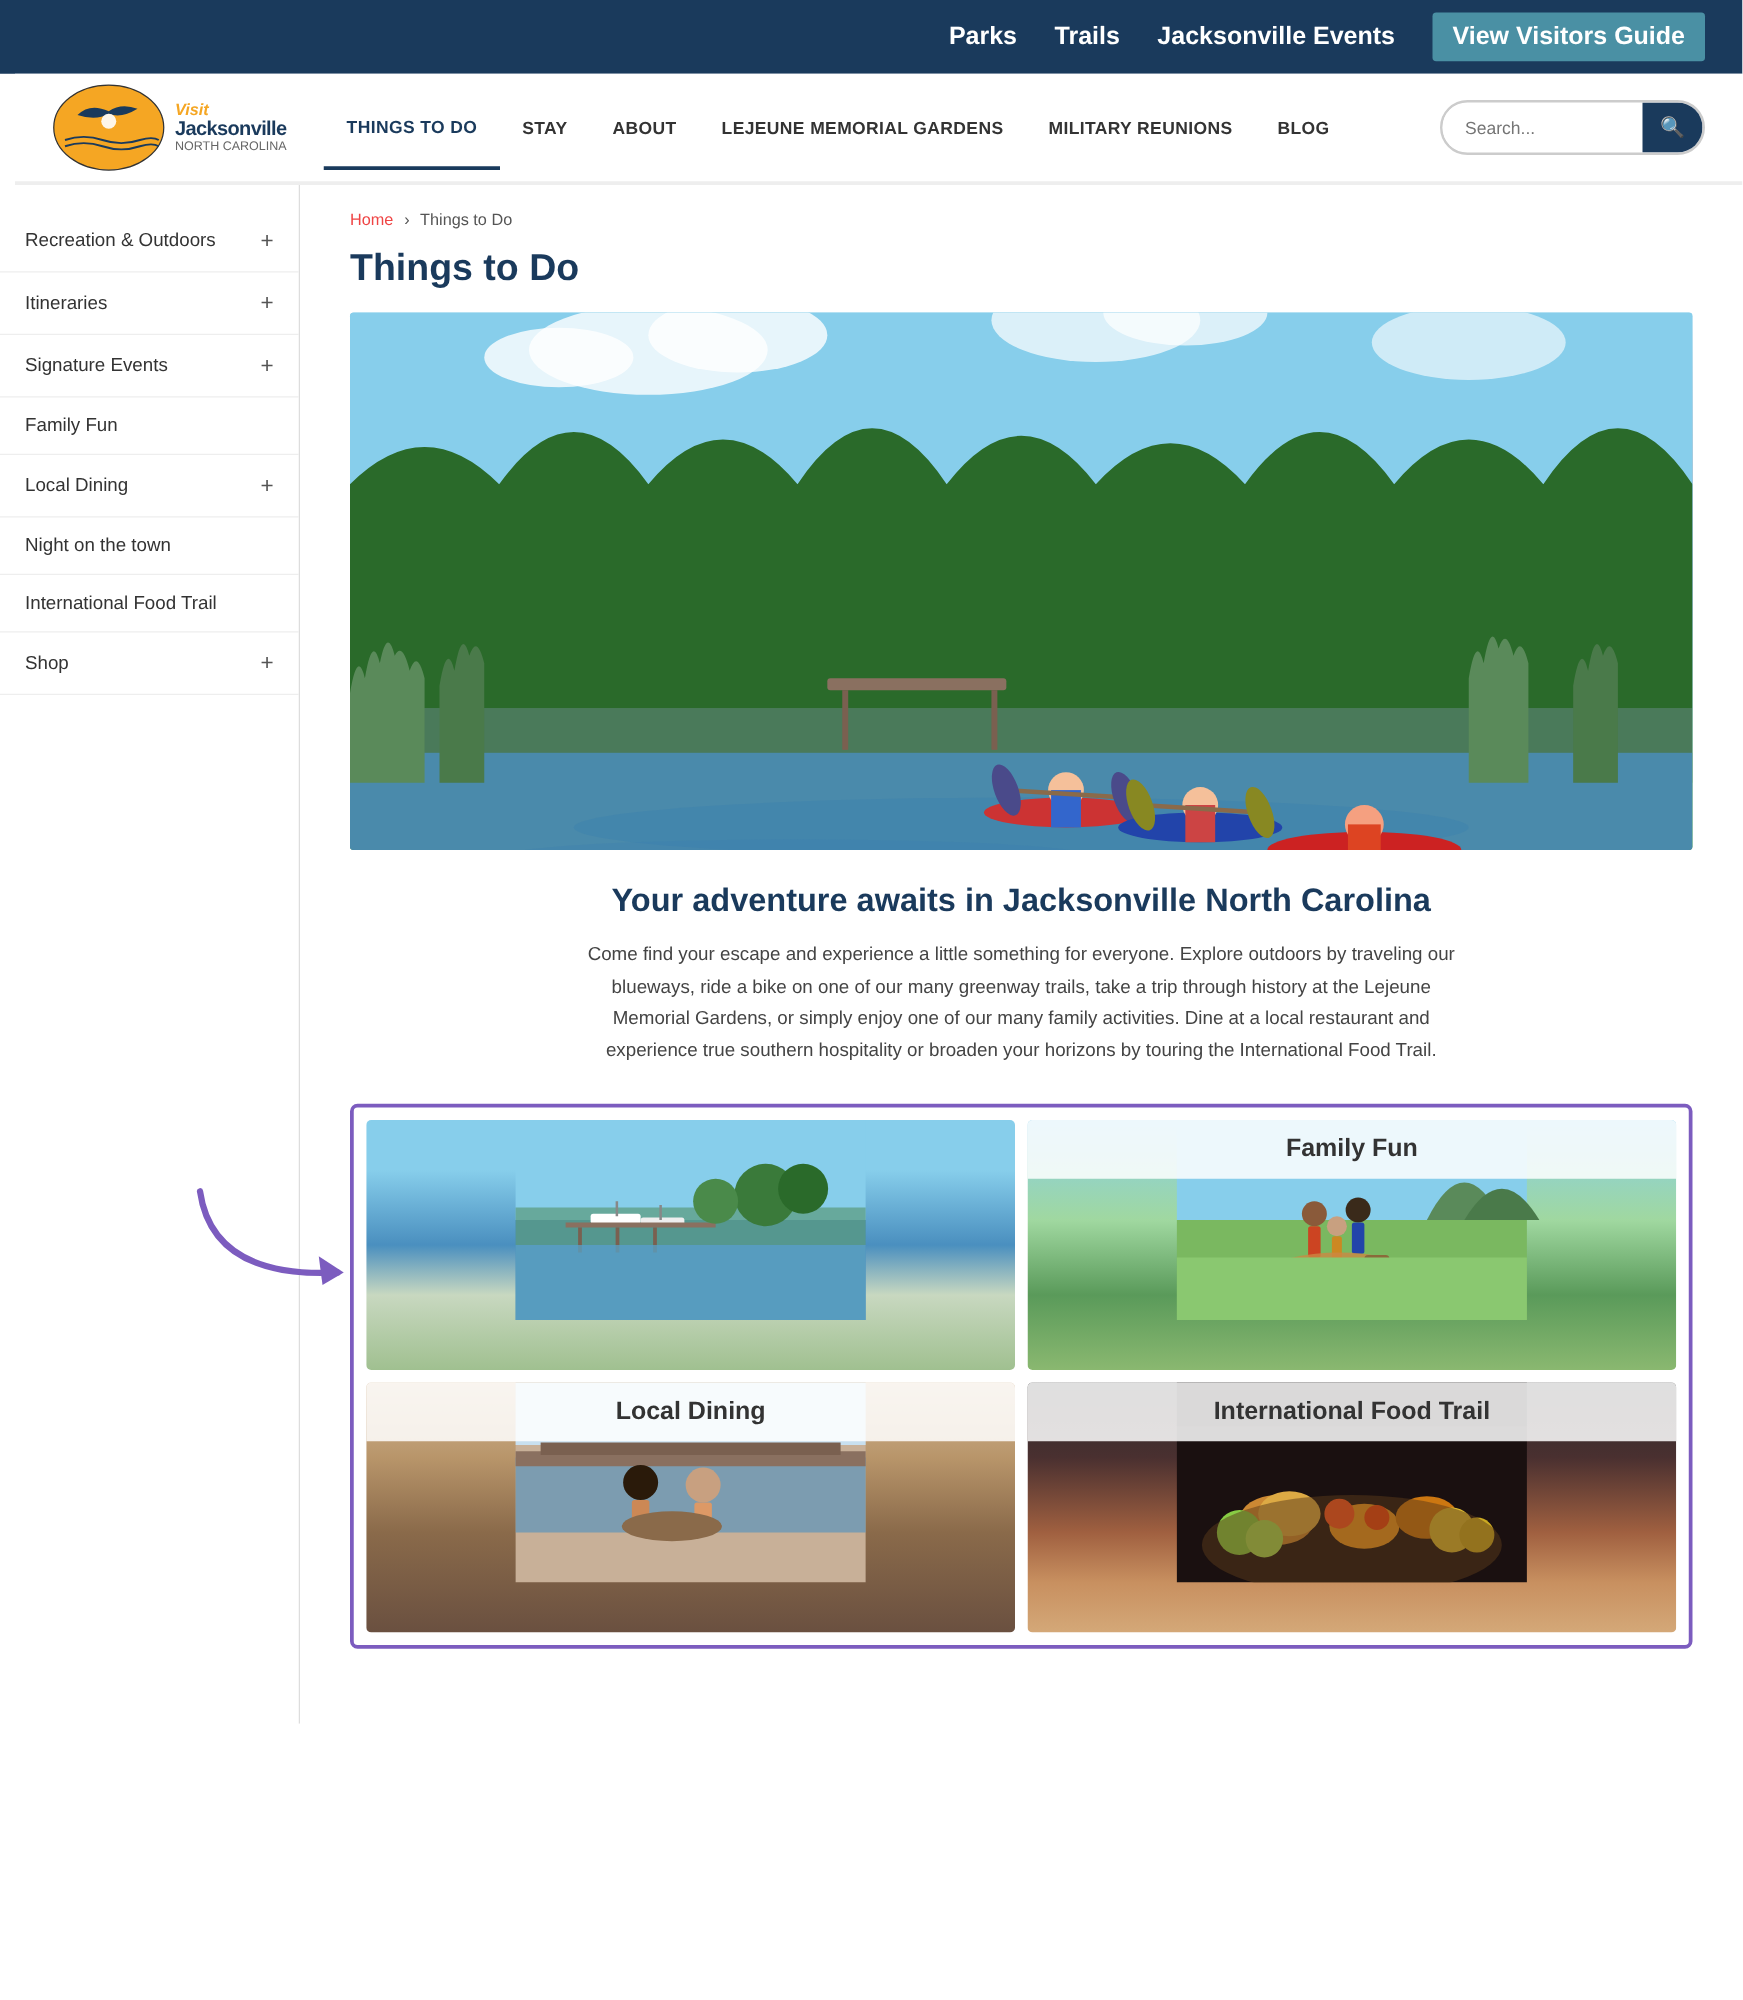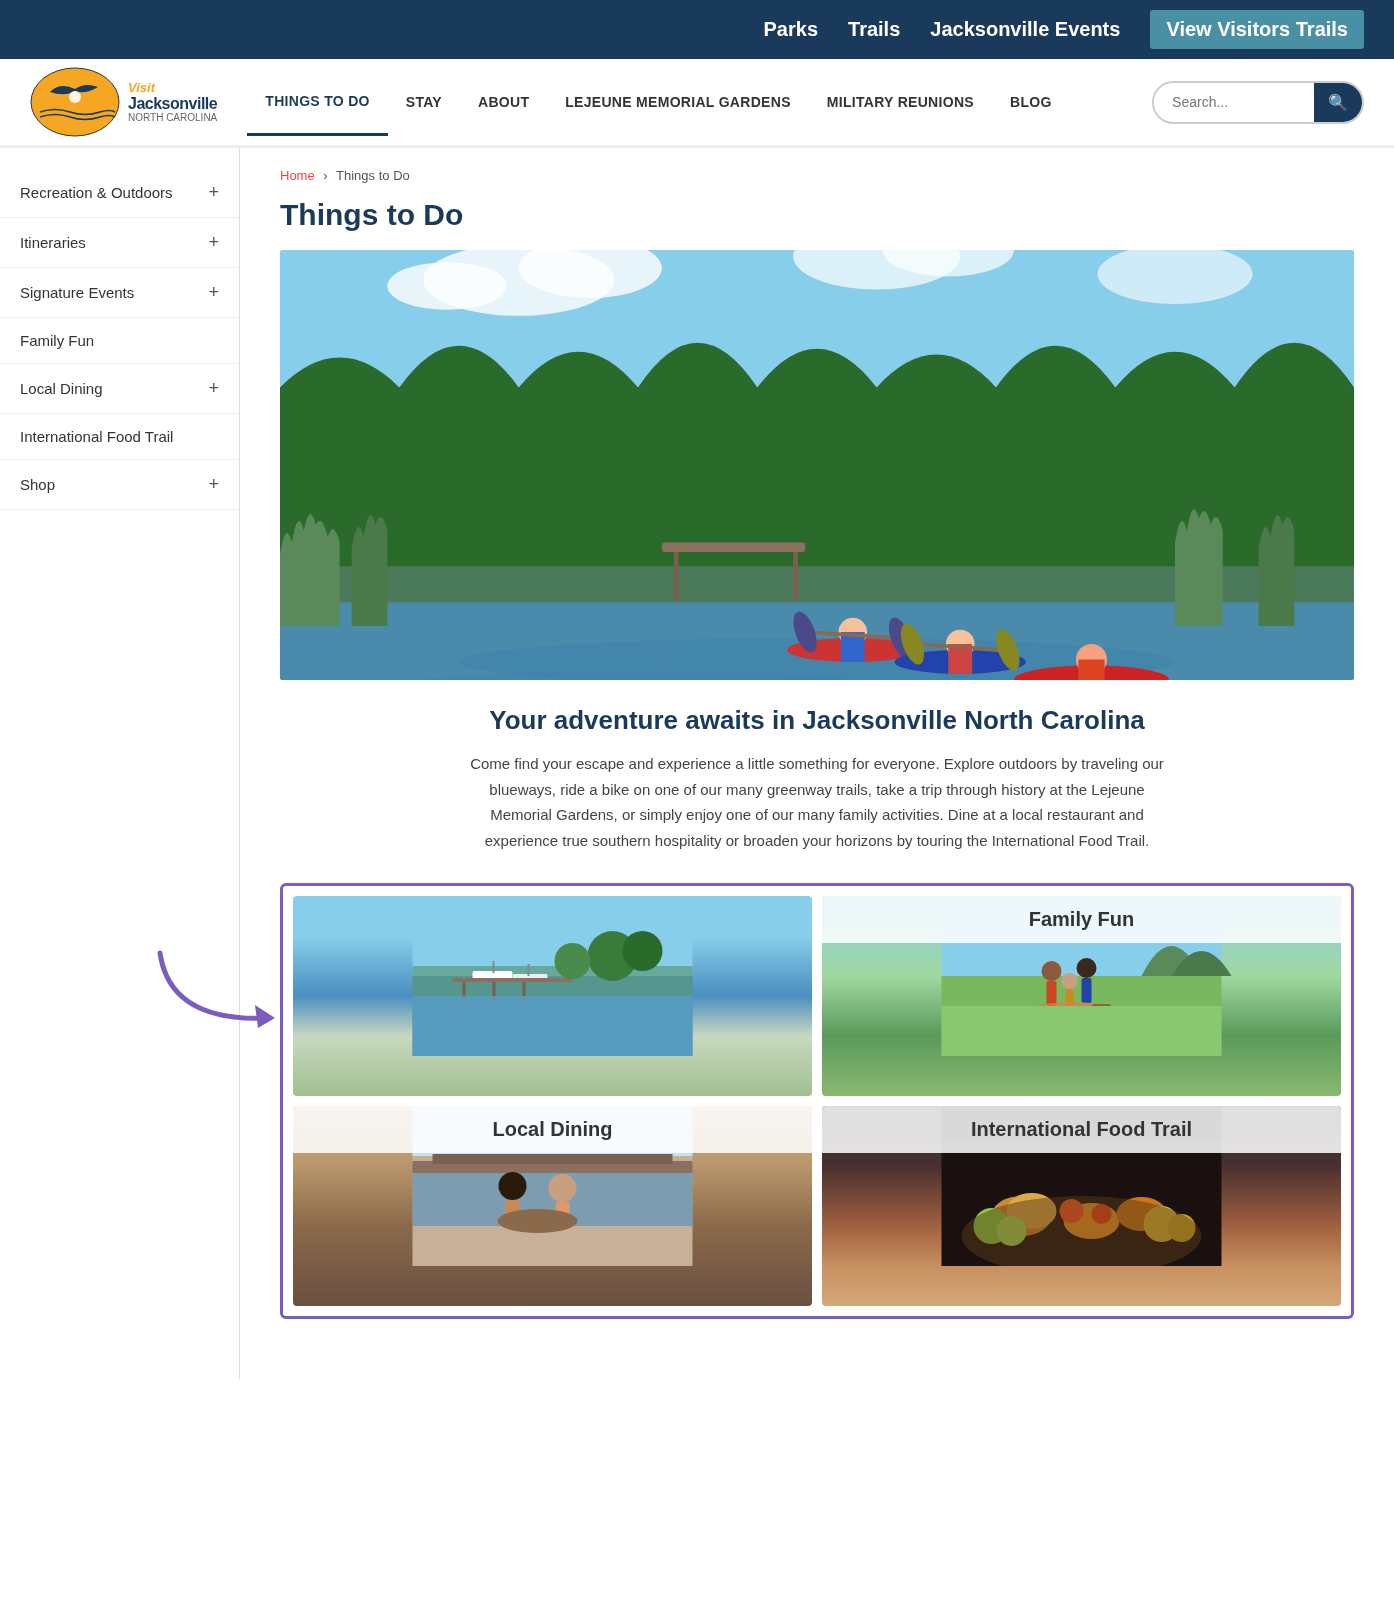--- a/index.html
+++ b/index.html
@@ -26,20 +26,21 @@
       border-radius: 3px;
     }
 
     
     .main-header {
       display: flex;
       align-items: center;
       padding: 0 30px;
       border-bottom: 3px solid #eee;
       background: #fff;
+      margin-left: 12px;
     }
     .logo-area {
       display: flex;
       align-items: center;
       margin-right: 30px;
       padding: 8px 0;
       min-width: 130px;
     }
     .logo-text-area {
       display: flex;
@@ -250,21 +251,21 @@
     
     .arrow-svg { width: 140px; height: 90px; }
   </style>
 </head>
 <body>
 
 <div class="top-bar">
   <a href="#">Parks</a>
   <a href="#">Trails</a>
   <a href="#">Jacksonville Events</a>
-  <a href="#" class="top-bar-cta">View Visitors Trails</a>
+  <a href="#" class="top-bar-cta">View Visitors Guide</a>
 </div>
 
 <div class="main-header">
   <div class="logo-area">
     <div style="position:relative; width:90px; height:70px; margin-right:8px;">
       <svg viewBox="0 0 90 70" xmlns="http://www.w3.org/2000/svg" style="width:90px;height:70px;">
         <ellipse cx="45" cy="35" rx="44" ry="34" fill="#f5a623"></ellipse>
         <ellipse cx="45" cy="35" rx="44" ry="34" fill="none" stroke="#333" stroke-width="1"></ellipse>
 
         <path d="M20 25 Q30 15 45 22 Q55 15 68 20 Q55 28 45 24 Q35 30 20 25Z" fill="#1a3a5c"></path>
@@ -315,20 +316,23 @@
       <span class="plus">+</span>
     </div>
     <div class="sidebar-item">
       <span>Family Fun</span>
     </div>
     <div class="sidebar-item">
       <span>Local Dining</span>
       <span class="plus">+</span>
     </div>
     <div class="sidebar-item">
+      <span>Night on the town</span>
+    </div>
+    <div class="sidebar-item">
       <span>International Food Trail</span>
     </div>
     <div class="sidebar-item">
       <span>Shop</span>
       <span class="plus">+</span>
     </div>
   </aside>
 
   <main class="main-content">
 

